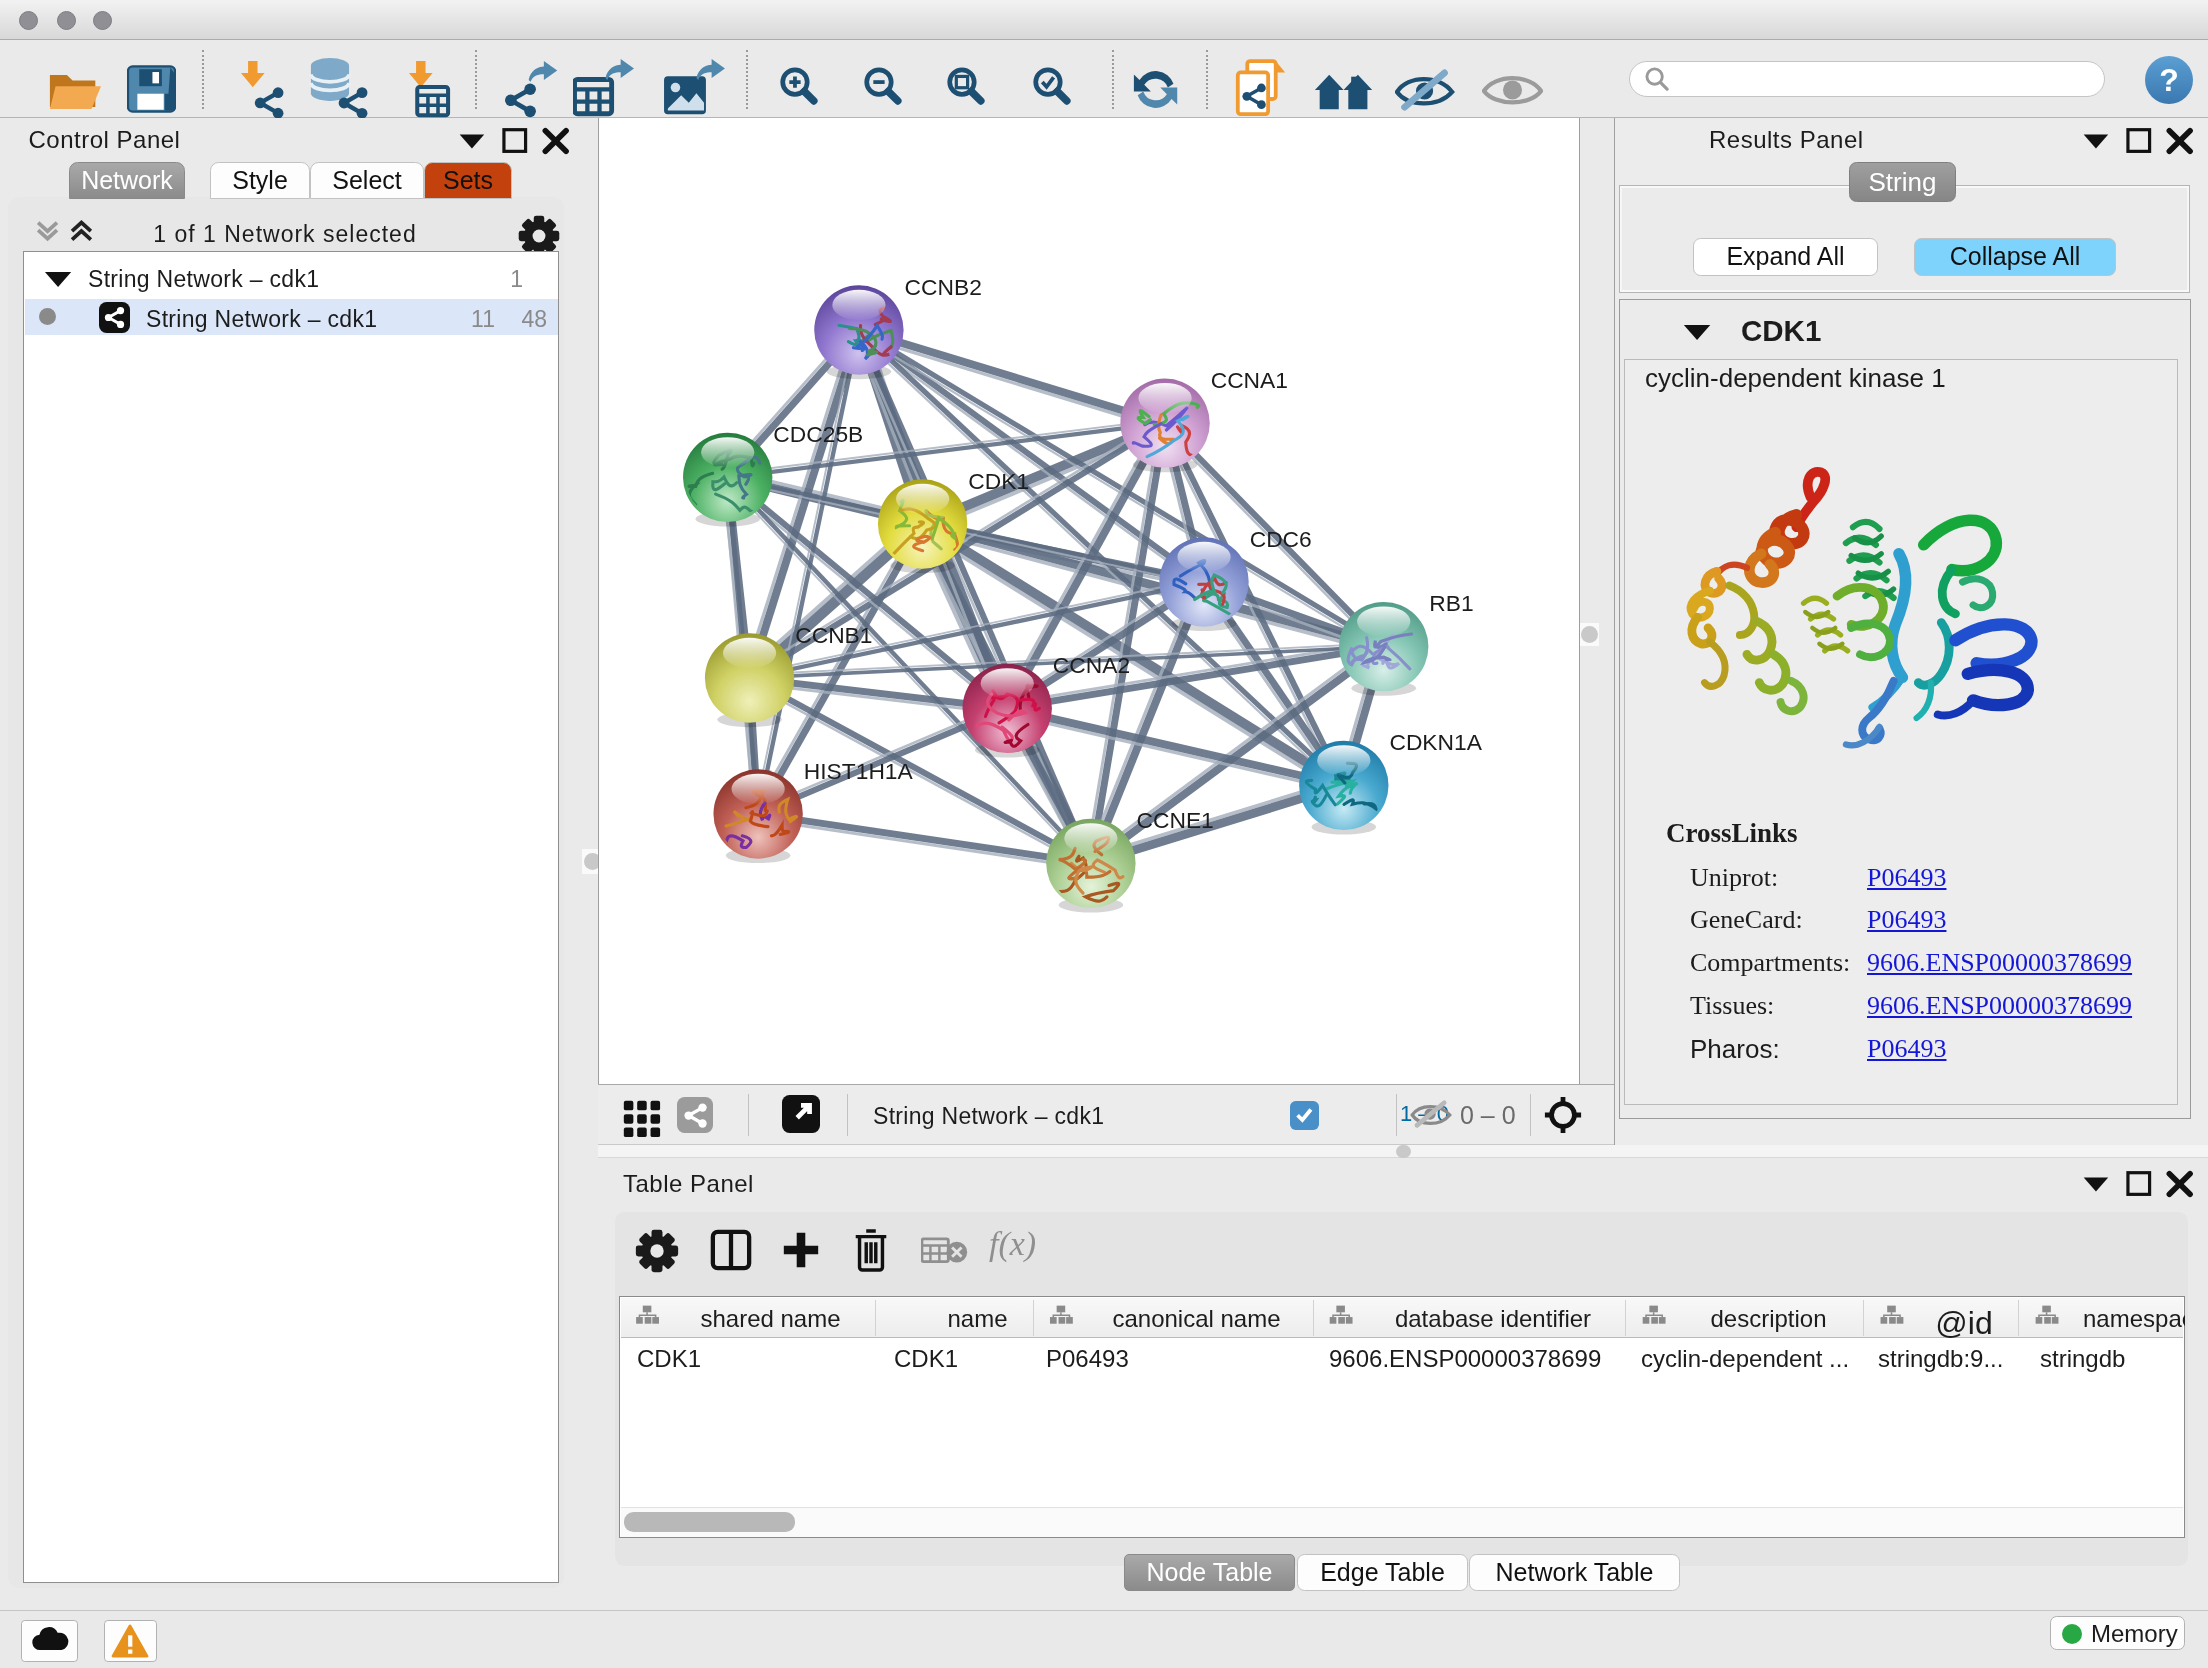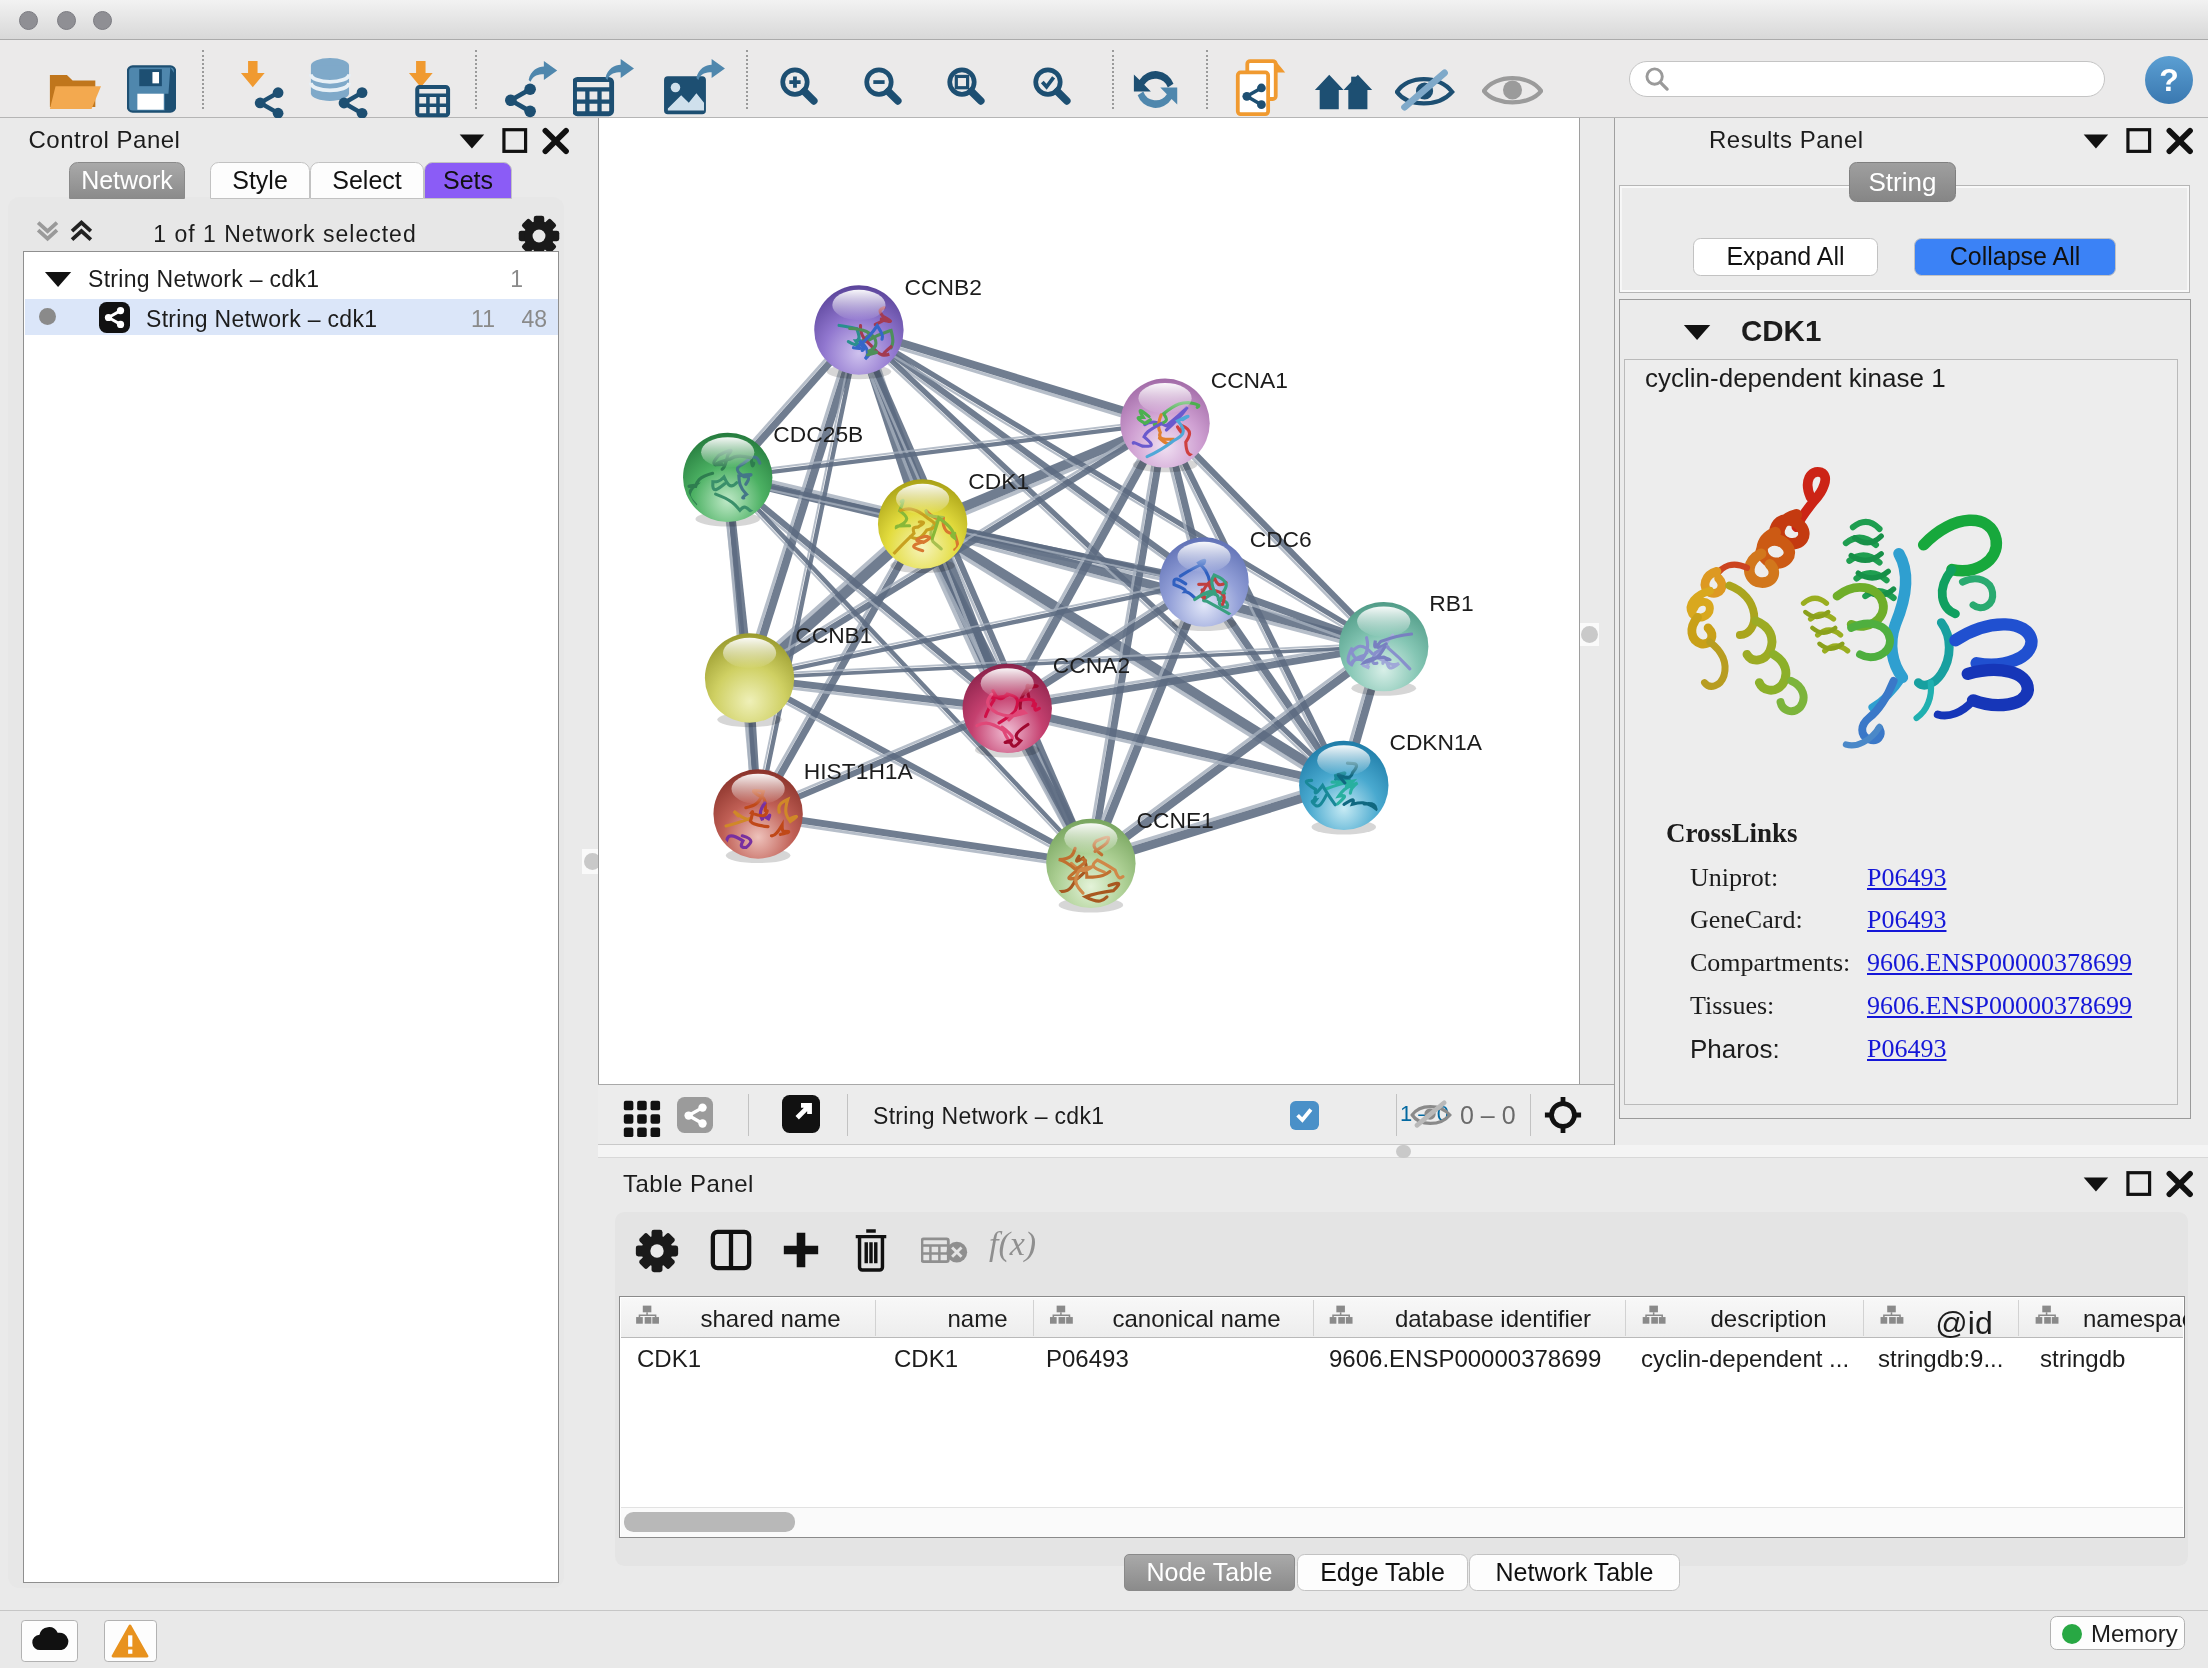--- a/index.html
+++ b/index.html
@@ -163,21 +163,21 @@
 <div class="txt" style="left:28.5px;top:126px;font-size:24px;letter-spacing:0.5px">Control Panel</div>
 <svg style="position:absolute;left:457px;top:125px" width="124" height="32" viewBox="0 0 130 34">
     <polygon points="2,10 28,10 15,24.95" fill="#111"></polygon>
     <rect x="49" y="5" width="23" height="23" fill="none" stroke="#111" stroke-width="3.4"></rect>
     <path d="M93 6 L115 28 M115 6 L93 28" stroke="#111" stroke-width="6" stroke-linecap="round"></path>
   </svg>
 <div class="abs" style="left:7.6px;top:197px;width:556px;height:1391px;background:#e7e7e7;border-radius:11.4px"></div>
 <div class="abs" style="left:69px;top:162px;width:116px;height:37px;background:linear-gradient(#a9a9a9,#8b8b8b);color:#fff;border:1px solid #8a8a8a;border-radius:8.6px 8.6px 0 0;font-size:25px;text-align:center;line-height:35px">Network</div>
 <div class="abs" style="left:210px;top:162px;width:100px;height:37px;background:#fdfdfd;color:#111;border:1px solid #c2c2c2;border-radius:8.6px 8.6px 0 0;font-size:25px;text-align:center;line-height:35px">Style</div>
 <div class="abs" style="left:310px;top:162px;width:114px;height:37px;background:#fdfdfd;color:#111;border:1px solid #c2c2c2;border-radius:8.6px 8.6px 0 0;font-size:25px;text-align:center;line-height:35px">Select</div>
-<div class="abs" style="left:424px;top:162px;width:88px;height:37px;background:#8b5cf6;color:#111;border:1px solid #c2c2c2;border-radius:8.6px 8.6px 0 0;font-size:25px;text-align:center;line-height:35px">Sets</div>
+<div class="abs" style="left:424px;top:162px;width:88px;height:37px;background:#c2410c;color:#111;border:1px solid #c2c2c2;border-radius:8.6px 8.6px 0 0;font-size:25px;text-align:center;line-height:35px">Sets</div>
 <svg class="abs" style="left:34px;top:217px" width="61" height="32" viewBox="0 0 64 34">
     <path d="M4 6 L14 15 L24 6 M4 14 L14 23 L24 14" stroke="#9a9a9a" stroke-width="4" fill="none"></path>
     <path d="M40 15 L50 6 L60 15 M40 24 L50 15 L60 24" stroke="#222" stroke-width="4" fill="none"></path>
   </svg>
 <div class="txt" style="left:95px;top:221px;width:380px;text-align:center;font-size:23px;letter-spacing:1px">1 of 1 Network selected</div>
 <svg class="abs" style="left:517px;top:215px" width="44" height="42" viewBox="0 0 46 44">
     <g transform="translate(23,22) scale(1.25)">
       <rect x="-4.4" y="-17" width="8.8" height="9" rx="2" transform="rotate(0)" fill="#1a1a1a"></rect>
       <rect x="-4.4" y="-17" width="8.8" height="9" rx="2" transform="rotate(45)" fill="#1a1a1a"></rect>
       <rect x="-4.4" y="-17" width="8.8" height="9" rx="2" transform="rotate(90)" fill="#1a1a1a"></rect>
@@ -597,21 +597,21 @@
 <div class="abs" style="left:1614px;top:118px;width:594px;height:1027px;background:#ececec;border-left:1.9px solid #a0a0a0"></div>
 <div class="txt" style="left:1709px;top:126px;font-size:24px;letter-spacing:0.5px">Results Panel</div>
 <svg style="position:absolute;left:2081px;top:125px" width="124" height="32" viewBox="0 0 130 34">
     <polygon points="2,10 28,10 15,24.95" fill="#111"></polygon>
     <rect x="49" y="5" width="23" height="23" fill="none" stroke="#111" stroke-width="3.4"></rect>
     <path d="M93 6 L115 28 M115 6 L93 28" stroke="#111" stroke-width="6" stroke-linecap="round"></path>
   </svg>
 <div class="abs" style="left:1849px;top:162px;z-index:5;width:107px;height:40px;background:linear-gradient(#9f9f9f,#868686);border:1px solid #7f7f7f;border-radius:7.6px;color:#fff;font-size:26px;text-align:center;line-height:38px">String</div>
 <div class="abs" style="left:1619px;top:185px;width:571px;height:108px;background:#ebebeb;border:1.9px solid #b5b5b5;box-shadow:inset 0 0 0 1.9px #f8f8f8"></div>
 <div class="abs" style="left:1693px;top:238px;width:185px;height:38px;background:#fff;border:1.9px solid #c2c2c2;border-radius:7.6px;font-size:25px;color:#111;text-align:center;line-height:34px">Expand All</div>
-<div class="abs" style="left:1914px;top:238px;width:202px;height:38px;background:#3b82f6;border:1.9px solid #c2c2c2;border-radius:7.6px;font-size:25px;color:#111;text-align:center;line-height:34px">Collapse All</div>
+<div class="abs" style="left:1914px;top:238px;width:202px;height:38px;background:#7dd3fc;border:1.9px solid #c2c2c2;border-radius:7.6px;font-size:25px;color:#111;text-align:center;line-height:34px">Collapse All</div>
 <div class="abs" style="left:1619px;top:299px;width:572px;height:820px;background:#ebebeb;border:1.9px solid #9a9a9a"></div>
 <svg class="abs" style="left:1682px;top:321px" width="32" height="23" viewBox="0 0 34 24">
     <polygon points="2,4 30,4 16,20.099999999999998" fill="#111"></polygon>
   </svg>
 <div class="txt" style="left:1741px;top:314px;font-size:29.5px;font-weight:bold">CDK1</div>
 <div class="abs" style="left:1624px;top:359px;width:554px;height:746px;background:#ededed;border:1.9px solid #bababa"></div>
 <div class="txt" style="left:1645px;top:363px;font-size:26px">cyclin-dependent kinase 1</div>
 <svg style="position:absolute;left:1671px;top:455px" width="371" height="314" viewBox="0 0 420 340">
     <path d="M158 40 C150 22 158 8 170 12 C180 16 172 34 162 44 C154 54 146 64 142 74" fill="none" stroke="#cc2416" stroke-width="11" stroke-linecap="round"></path>
     <path d="M142 60 C120 66 116 86 132 92 C148 96 156 82 146 72 C136 62 122 64 118 76" fill="none" stroke="#c43a10" stroke-width="13" stroke-linecap="round"></path>

